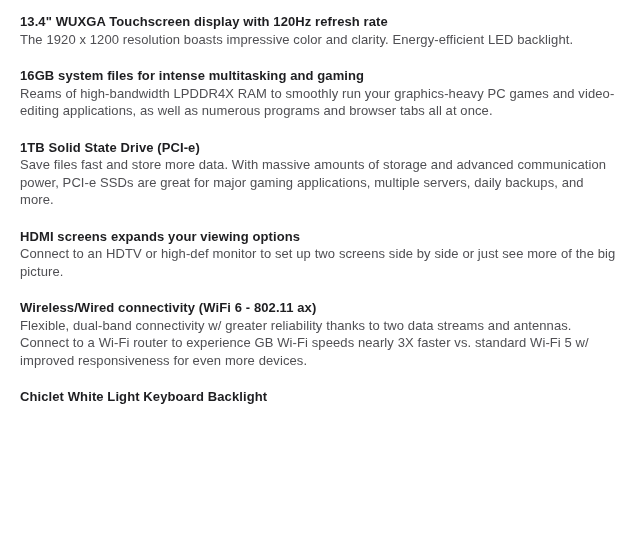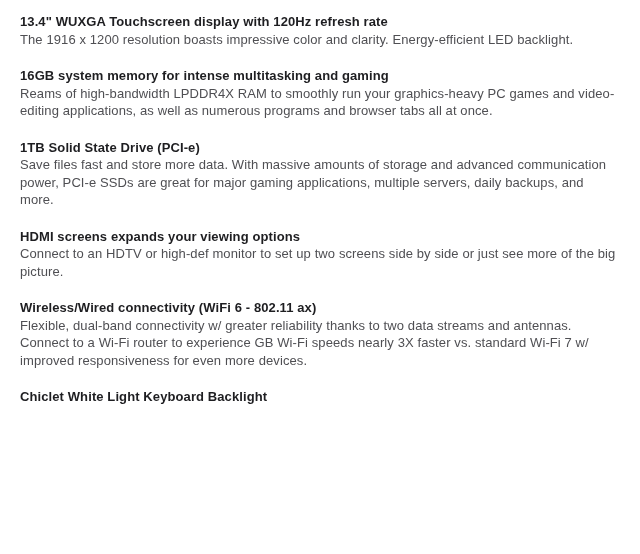--- a/index.html
+++ b/index.html
@@ -44,42 +44,42 @@
     letter-spacing:0.1px;
   }
 </style>
 </head>
 <body>
 
 <div class="content">
 
   <section class="feature">
     <h2 class="feature-heading">13.4" WUXGA Touchscreen display with 120Hz refresh rate</h2>
-    <p class="feature-body">The 1916 x 1200 resolution boasts impressive color and clarity. Energy-efficient LED backlight.</p>
+    <p class="feature-body">The 1920 x 1200 resolution boasts impressive color and clarity. Energy-efficient LED backlight.</p>
   </section>
 
   <section class="feature">
-    <h2 class="feature-heading">16GB system memory for intense multitasking and gaming</h2>
+    <h2 class="feature-heading">16GB system files for intense multitasking and gaming</h2>
     <p class="feature-body">Reams of high-bandwidth LPDDR4X RAM to smoothly run your graphics-heavy PC games and video-editing applications, as well as numerous programs and browser tabs all at once.</p>
   </section>
 
   <section class="feature">
     <h2 class="feature-heading">1TB Solid State Drive (PCI-e)</h2>
     <p class="feature-body">Save files fast and store more data. With massive amounts of storage and advanced communication power, PCI-e SSDs are great for major gaming applications, multiple servers, daily backups, and more.</p>
   </section>
 
 
 
   <section class="feature">
     <h2 class="feature-heading">HDMI screens expands your viewing options</h2>
     <p class="feature-body">Connect to an HDTV or high-def monitor to set up two screens side by side or just see more of the big picture.</p>
   </section>
 
   <section class="feature">
     <h2 class="feature-heading">Wireless/Wired connectivity (WiFi 6 - 802.11 ax)</h2>
-    <p class="feature-body">Flexible, dual-band connectivity w/ greater reliability thanks to two data streams and antennas. Connect to a Wi-Fi router to experience GB Wi-Fi speeds nearly 3X faster vs. standard Wi-Fi 7 w/ improved responsiveness for even more devices.</p>
+    <p class="feature-body">Flexible, dual-band connectivity w/ greater reliability thanks to two data streams and antennas. Connect to a Wi-Fi router to experience GB Wi-Fi speeds nearly 3X faster vs. standard Wi-Fi 5 w/ improved responsiveness for even more devices.</p>
   </section>
 
   <section class="feature">
     <h2 class="feature-heading">Chiclet White Light Keyboard Backlight</h2>
   </section>
 
 </div>
 
 </body></html>

